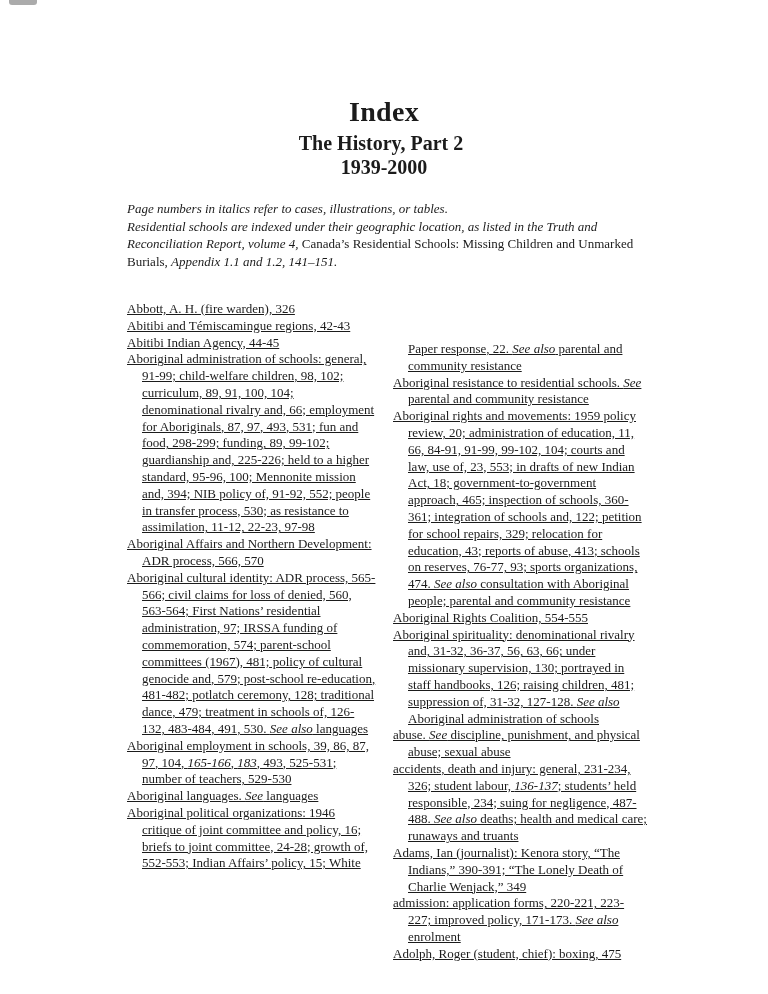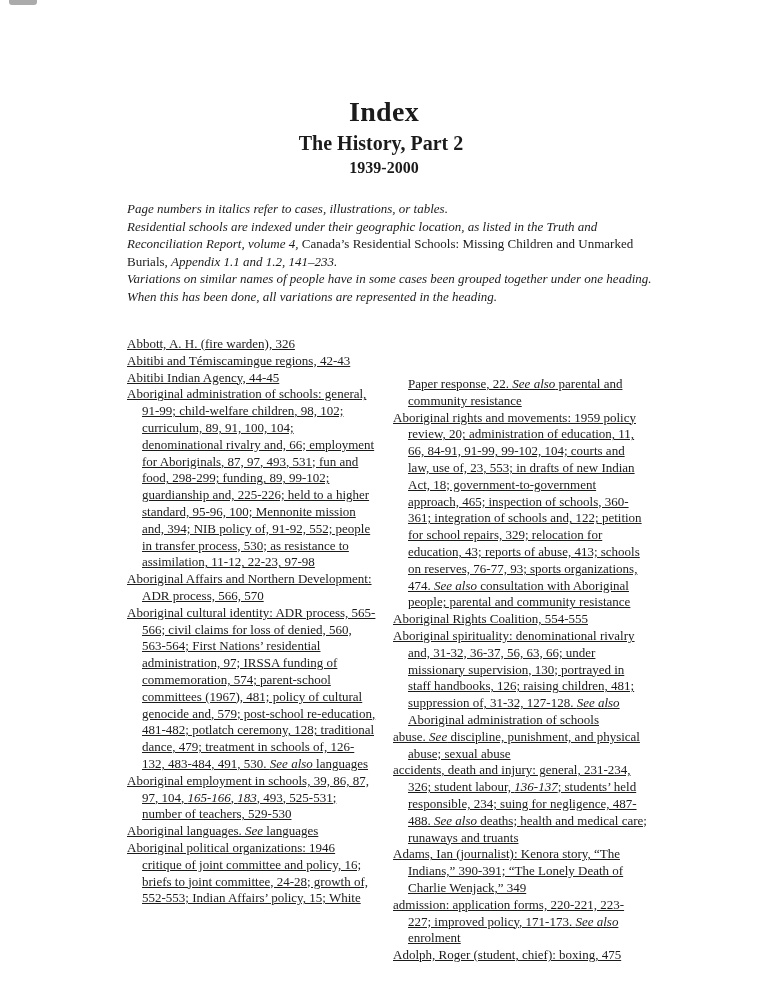--- a/index.html
+++ b/index.html
@@ -37,21 +37,21 @@
     margin: 0;
     letter-spacing: 0.3px;
   }
   .subtitle {
     font-size: 20px;
     line-height: 23px;
     font-weight: 700;
     margin: 5px 6px 0 0;
   }
   .date-range {
-    font-size: 16px;
+    font-size: 20px;
     line-height: 23px;
     font-weight: 700;
     margin: 1px 0 0 0;
   }
   .intro {
     margin: 21px 0 0 127px;
     width: 532px;
     font-size: 13px;
     line-height: 17.5px;
   }
@@ -86,38 +86,38 @@
 <div class="scan-artifact"></div>
 
 <header class="page-header">
   <h1 class="title">Index</h1>
   <h2 class="subtitle">The History, Part 2</h2>
   <h2 class="date-range">1939-2000</h2>
 </header>
 
 <section class="intro">
     <p><i>Page numbers in italics refer to cases, illustrations, or tables.</i></p>
-    <p><i>Residential schools are indexed under their geographic location, as listed in the Truth and Reconciliation Report, volume 4,</i> Canada’s Residential Schools: Missing Children and Unmarked Burials, <i>Appendix 1.1 and 1.2, 141–233.</i></p>
-    <p><i>Variations on similar names of people have in some cases been grouped together under one heading. When this has been done, all variations are represented in the heading.</i></p>
+    <p><i>Residential schools are indexed under their geographic location, as listed in the Truth and Reconciliation Report, volume 4,</i> Canada’s Residential Schools: Missing Children and Unmarked Burials, <i>Appendix 1.1 and 1.2, 141–151.</i></p>
   </section>
 
 <section class="columns">
   <div class="col col-left">
       <p class="entry">Abbott, A. H. (fire warden), 326</p>
       <p class="entry">Abitibi and Témiscamingue regions, 42-43</p>
       <p class="entry">Abitibi Indian Agency, 44-45</p>
       <p class="entry">Aboriginal administration of schools: general, 91-99; child-welfare children, 98, 102; curriculum, 89, 91, 100, 104; denominational rivalry and, 66; employment for Aboriginals, 87, 97, 493, 531; fun and food, 298-299; funding, 89, 99-102; guardianship and, 225-226; held to a higher standard, 95-96, 100; Mennonite mission and, 394; NIB policy of, 91-92, 552; people in transfer process, 530; as resistance to assimilation, 11-12, 22-23, 97-98</p>
       <p class="entry">Aboriginal Affairs and Northern Development: ADR process, 566, 570</p>
       <p class="entry">Aboriginal cultural identity: ADR process, 565-566; civil claims for loss of denied, 560, 563-564; First Nations’ residential administration, 97; IRSSA funding of commemoration, 574; parent-school committees (1967), 481; policy of cultural genocide and, 579; post-school re-education, 481-482; potlatch ceremony, 128; traditional dance, 479; treatment in schools of, 126-132, 483-484, 491, 530. <i>See also</i> languages</p>
       <p class="entry">Aboriginal employment in schools, 39, 86, 87, 97, 104, <i>165-166</i>, <i>183</i>, 493, 525-531; number of teachers, 529-530</p>
       <p class="entry">Aboriginal languages. <i>See</i> languages</p>
       <p class="entry">Aboriginal political organizations: 1946 critique of joint committee and policy, 16; briefs to joint committee, 24-28; growth of, 552-553; Indian Affairs’ policy, 15; White</p>
     </div>
   <div class="col col-right">
       <p class="entry cont">Paper response, 22. <i>See also</i> parental and community resistance</p>
+      <p class="entry">Aboriginal resistance to residential schools. <i>See</i> parental and community resistance</p>
       <p class="entry">Aboriginal rights and movements: 1959 policy review, 20; administration of education, 11, 66, 84-91, 91-99, 99-102, 104; courts and law, use of, 23, 553; in drafts of new Indian Act, 18; government-to-government approach, 465; inspection of schools, 360-361; integration of schools and, 122; petition for school repairs, 329; relocation for education, 43; reports of abuse, 413; schools on reserves, 76-77, 93; sports organizations, 474. <i>See also</i> consultation with Aboriginal people; parental and community resistance</p>
       <p class="entry">Aboriginal Rights Coalition, 554-555</p>
       <p class="entry">Aboriginal spirituality: denominational rivalry and, 31-32, 36-37, 56, 63, 66; under missionary supervision, 130; portrayed in staff handbooks, 126; raising children, 481; suppression of, 31-32, 127-128. <i>See also</i> Aboriginal administration of schools</p>
       <p class="entry">abuse. <i>See</i> discipline, punishment, and physical abuse; sexual abuse</p>
       <p class="entry">accidents, death and injury: general, 231-234, 326; student labour, <i>136-137</i>; students’ held responsible, 234; suing for negligence, 487-488. <i>See also</i> deaths; health and medical care; runaways and truants</p>
       <p class="entry">Adams, Ian (journalist): Kenora story, “The Indians,” 390-391; “The Lonely Death of Charlie Wenjack,” 349</p>
       <p class="entry">admission: application forms, 220-221, 223-227; improved policy, 171-173. <i>See also</i> enrolment</p>
       <p class="entry">Adolph, Roger (student, chief): boxing, 475</p>
     </div>
 </section>

